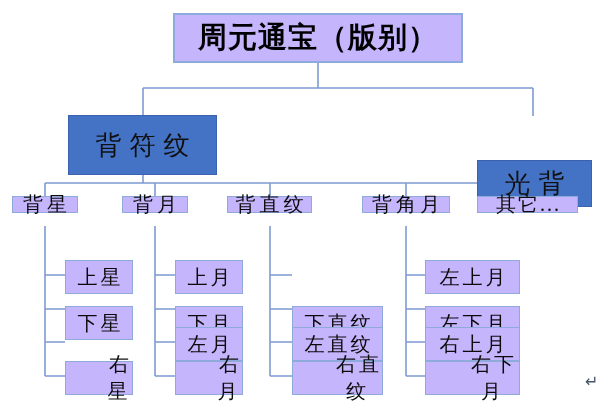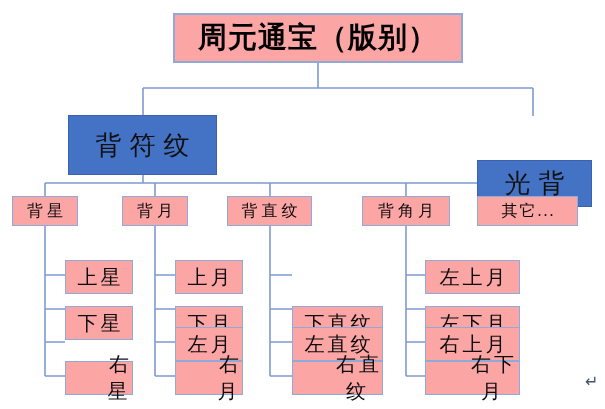--- a/index.html
+++ b/index.html
@@ -17,21 +17,21 @@
     width: 605px; height: 409px;
   }
   .box {
     position: absolute;
     box-sizing: border-box;
     display: flex;
     align-items: center;
     justify-content: center;
     text-align: center;
     color: #0b0b0b;
-    background: #fca5a5;
+    background: #c4b5fd;
   }
   
   .title {
     left: 173px; top: 13px; width: 290px; height: 50px;
     border: 2px solid #8eaadb;
     font-family: "DejaVu Sans", sans-serif;
     font-weight: 900;
     font-size: 29px;
     letter-spacing: 1px;
     color: #000000;
@@ -42,23 +42,23 @@
     border: 1px solid #3a62ae;
     font-size: 26px;
     letter-spacing: 8px;
     text-indent: 8px;
     color: #101010;
   }
   .l2-0 { left: 68px;  top: 115px; width: 149px; height: 60px; }
   .l2-1 { left: 477px; top: 116px; width: 115px; height: 47px; margin-top: 44px; }
   
   .l3 {
-    top: 196px; height: 30px;
+    top: 196px; height: 17px;
     border: 1.5px solid #8eaadb;
-    font-size: 16px;
+    font-size: 20px;
     letter-spacing: 4px;
     text-indent: 4px;
   }
   .b0 { left: 12px;  width: 66px; }
   .b1 { left: 122px; width: 66px; }
   .b2 { left: 227px; width: 85px; }
   .b3 { left: 362px; width: 88px; }
   .b4 { left: 477px; width: 101px; letter-spacing: 2px; text-indent: 2px; }
   
   .l4 {

